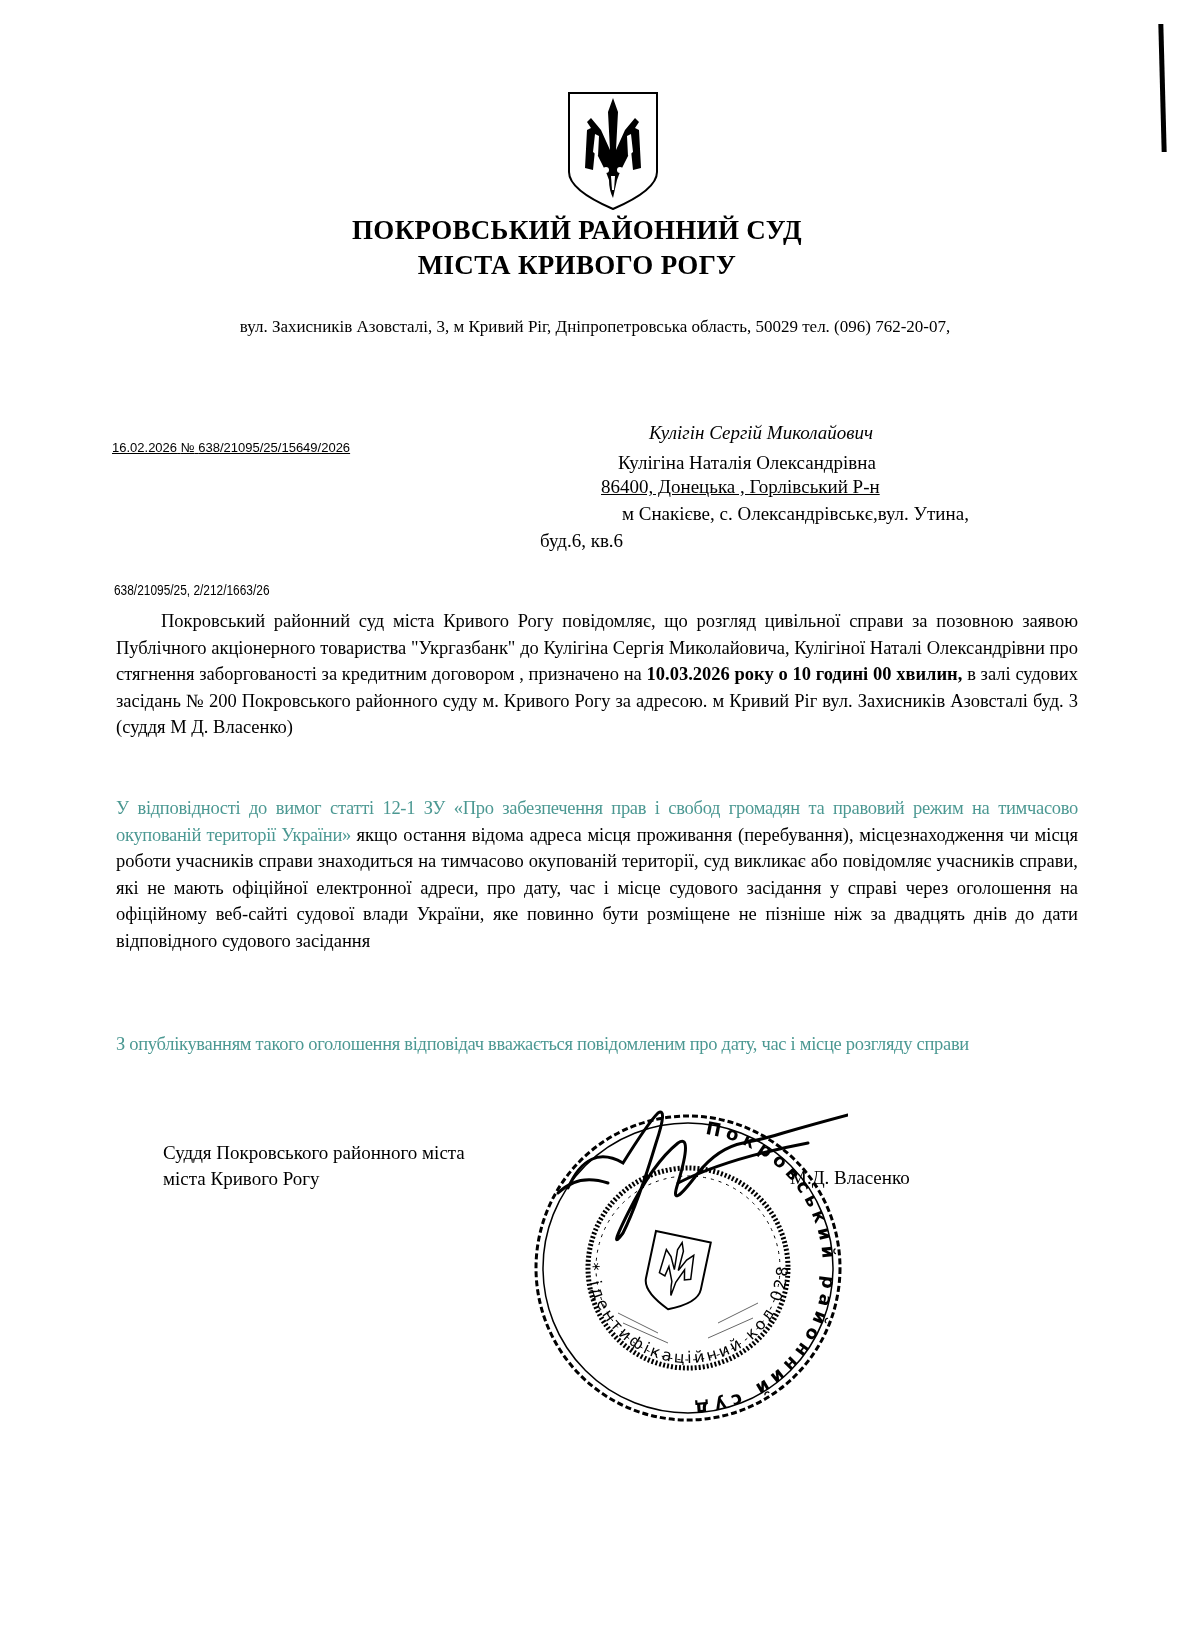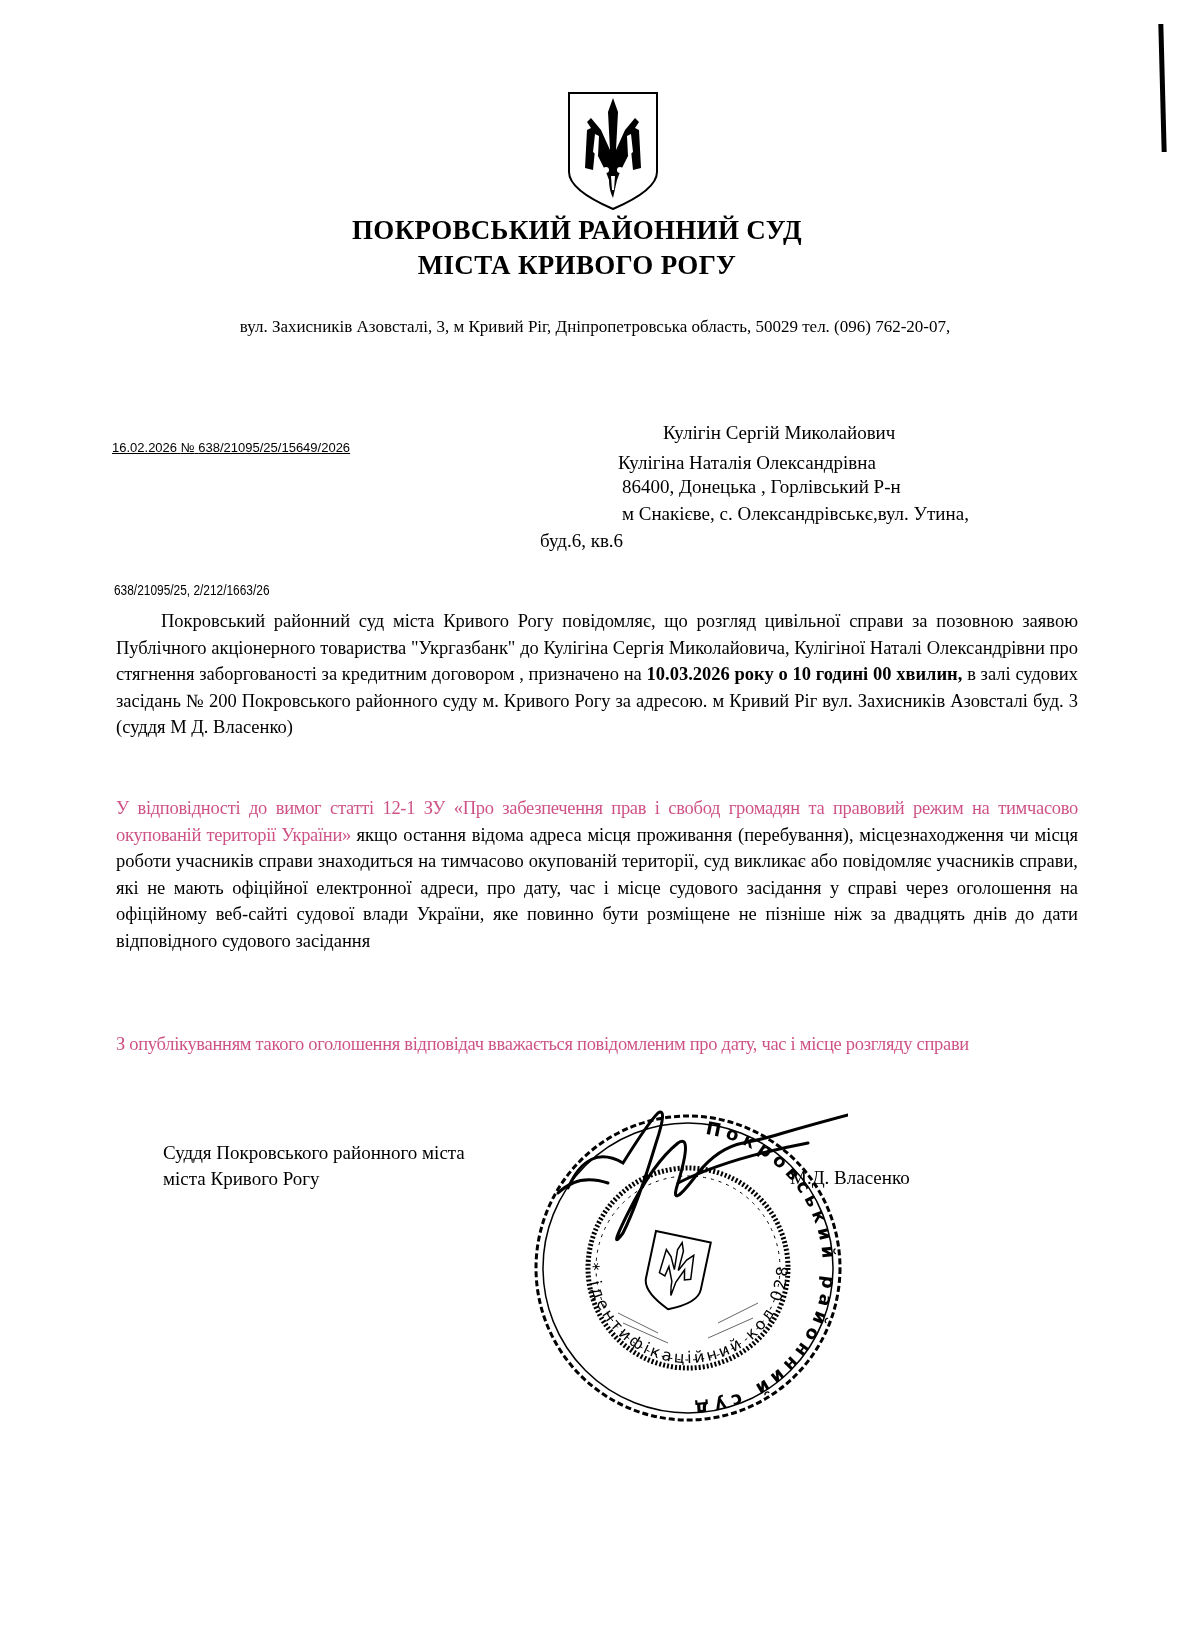--- a/index.html
+++ b/index.html
@@ -73,21 +73,21 @@
       left: 116px;
       width: 962px;
       font-size: 18.5px;
       line-height: 26.5px;
       text-align: justify;
     }
     .p1 { top: 608px; text-indent: 45px; }
     .p2 { top: 795px; }
     .p3 { top: 1031px; }
     .body-text b { font-weight: bold; }
-    .faded { color: #be185d; opacity: 0.75; letter-spacing: -0.3px; }
+    .faded { color: #0f766e; opacity: 0.75; letter-spacing: -0.3px; }
     .sign-left {
       left: 163px;
       top: 1140px;
       font-size: 19px;
       line-height: 26px;
     }
     .sign-name {
       left: 790px;
       top: 1167px;
       font-size: 19px;
@@ -119,23 +119,23 @@
 <div class="abs contacts">
   <div>вул. Захисників Азовсталі, 3, м  Кривий Ріг,  Дніпропетровська область, 50029 тел. (096) 762-20-07,</div>
 </div>
 
 <div class="abs outno">
   <span>16.02.2026</span>
   <span>№</span>
   <span>638/21095/25/15649/2026</span>
 </div>
 
-<div class="abs recipient" style="left:663px; top:422px;">Кулігін Сергій Миколайович</div>
+<div class="abs recipient" style="left:649px; top:422px;font-style:italic;">Кулігін Сергій Миколайович</div>
 <div class="abs recipient" style="left:618px; top:452px;">Кулігіна Наталія Олександрівна</div>
-<div class="abs recipient" style="left:622px; top:476px;">86400,  Донецька ,  Горлівський Р-н</div>
+<div class="abs recipient" style="left:601px; top:476px;text-decoration:underline;">86400,  Донецька ,  Горлівський Р-н</div>
 <div class="abs recipient" style="left:622px; top:503px;">м  Снакієве, с. Олександрівськє,вул. Утина,</div>
 <div class="abs recipient" style="left:540px; top:530px;">буд.6, кв.6</div>
 
 <div class="abs case-ref">638/21095/25, 2/212/1663/26</div>
 
 <div class="abs body-text p1">
   <span>Покровський  районний суд міста Кривого Рогу  повідомляє, що розгляд цивільної справи за позовною заявою Публічного акціонерного товариства "Укргазбанк" до Кулігіна Сергія Миколайовича, Кулігіної Наталі Олександрівни про стягнення заборгованості за кредитним договором , призначено на </span><b>10.03.2026 року о  10  годині  00  хвилин,</b><span> в залі судових засідань № 200 Покровського  районного суду м. Кривого Рогу за адресою. м  Кривий Ріг  вул. Захисників Азовсталі буд. 3 (суддя  М  Д.  Власенко)</span>
 </div>
 
 <div class="abs body-text p2">

